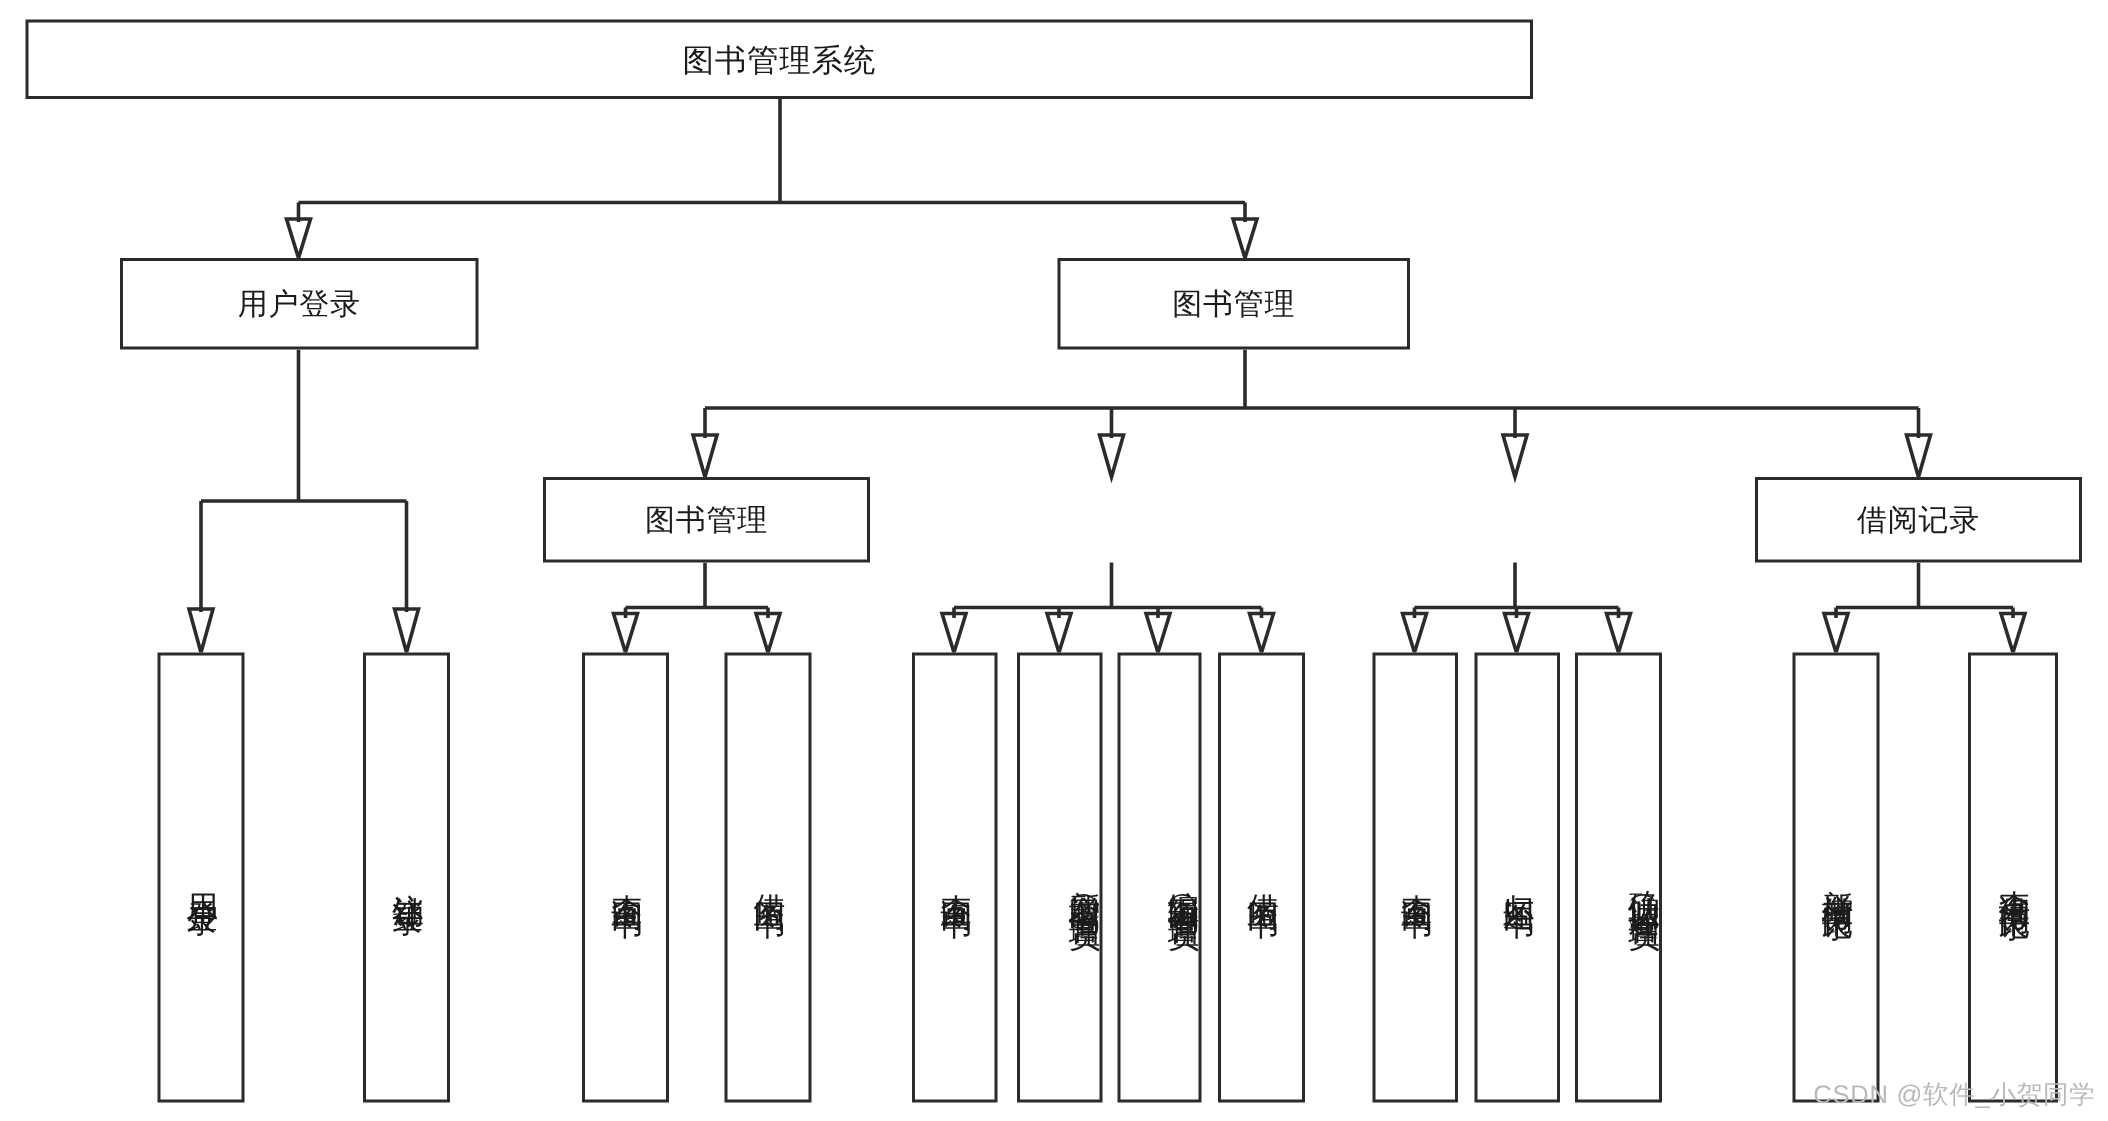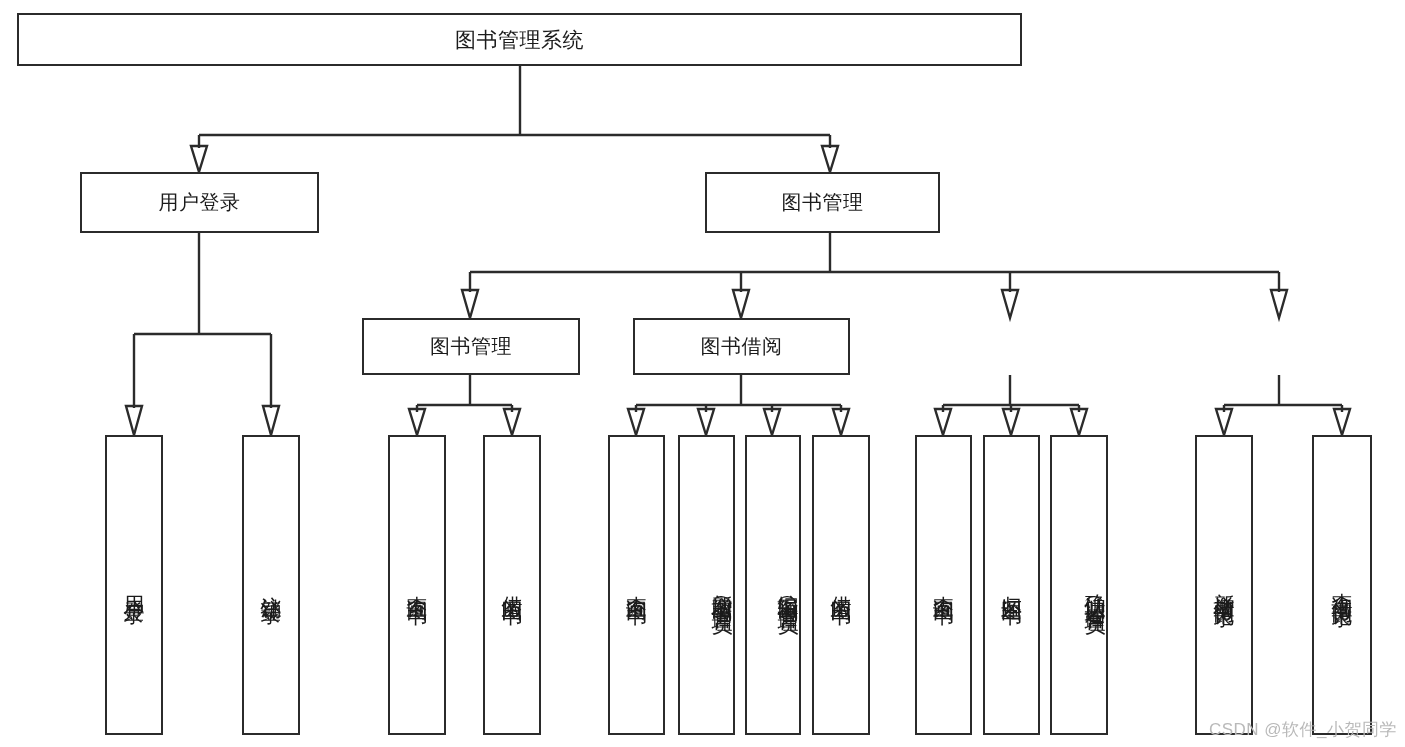--- a/index.html
+++ b/index.html
@@ -145,21 +145,21 @@
     <line x1="1342" y1="405" x2="1342" y2="412"></line>
     <path d="M1342 435 L1334 409 L1350 409 Z" fill="#2b2b2b" stroke="none"></path>
   </svg>
 
   <div class="node root" style="left:17px; top:13px; width:1005px; height:53px;">图书管理系统</div>
 
   <div class="node h" style="left:80px; top:172px; width:239px; height:61px;">用户登录</div>
   <div class="node h" style="left:705px; top:172px; width:235px; height:61px;">图书管理</div>
 
   <div class="node h" style="left:362px; top:318px; width:218px; height:57px;">图书管理</div>
-  <div class="node h" style="left:633px; top:318px; width:217px; height:57px;">图书借阅</div>
+  <div class="node h" style="left:1170px; top:318px; width:218px; height:57px;">借阅记录</div>
 
   <div class="node v mid" style="left:105px; top:435px; width:58px; height:300px;">用户登录</div>
   <div class="node v mid" style="left:242px; top:435px; width:58px; height:300px;">注销登录</div>
 
   <div class="node v mid" style="left:388px; top:435px; width:58px; height:300px;">查询图书</div>
   <div class="node v mid" style="left:483px; top:435px; width:58px; height:300px;">借阅图书</div>
 
   <div class="node v mid" style="left:608px; top:435px; width:57px; height:300px;">查询图书</div>
   <div class="node v tall" style="left:678px; top:435px; width:57px; height:300px;">新增图书（管理员）</div>
   <div class="node v tall" style="left:745px; top:435px; width:56px; height:300px;">编辑图书（管理员）</div>

